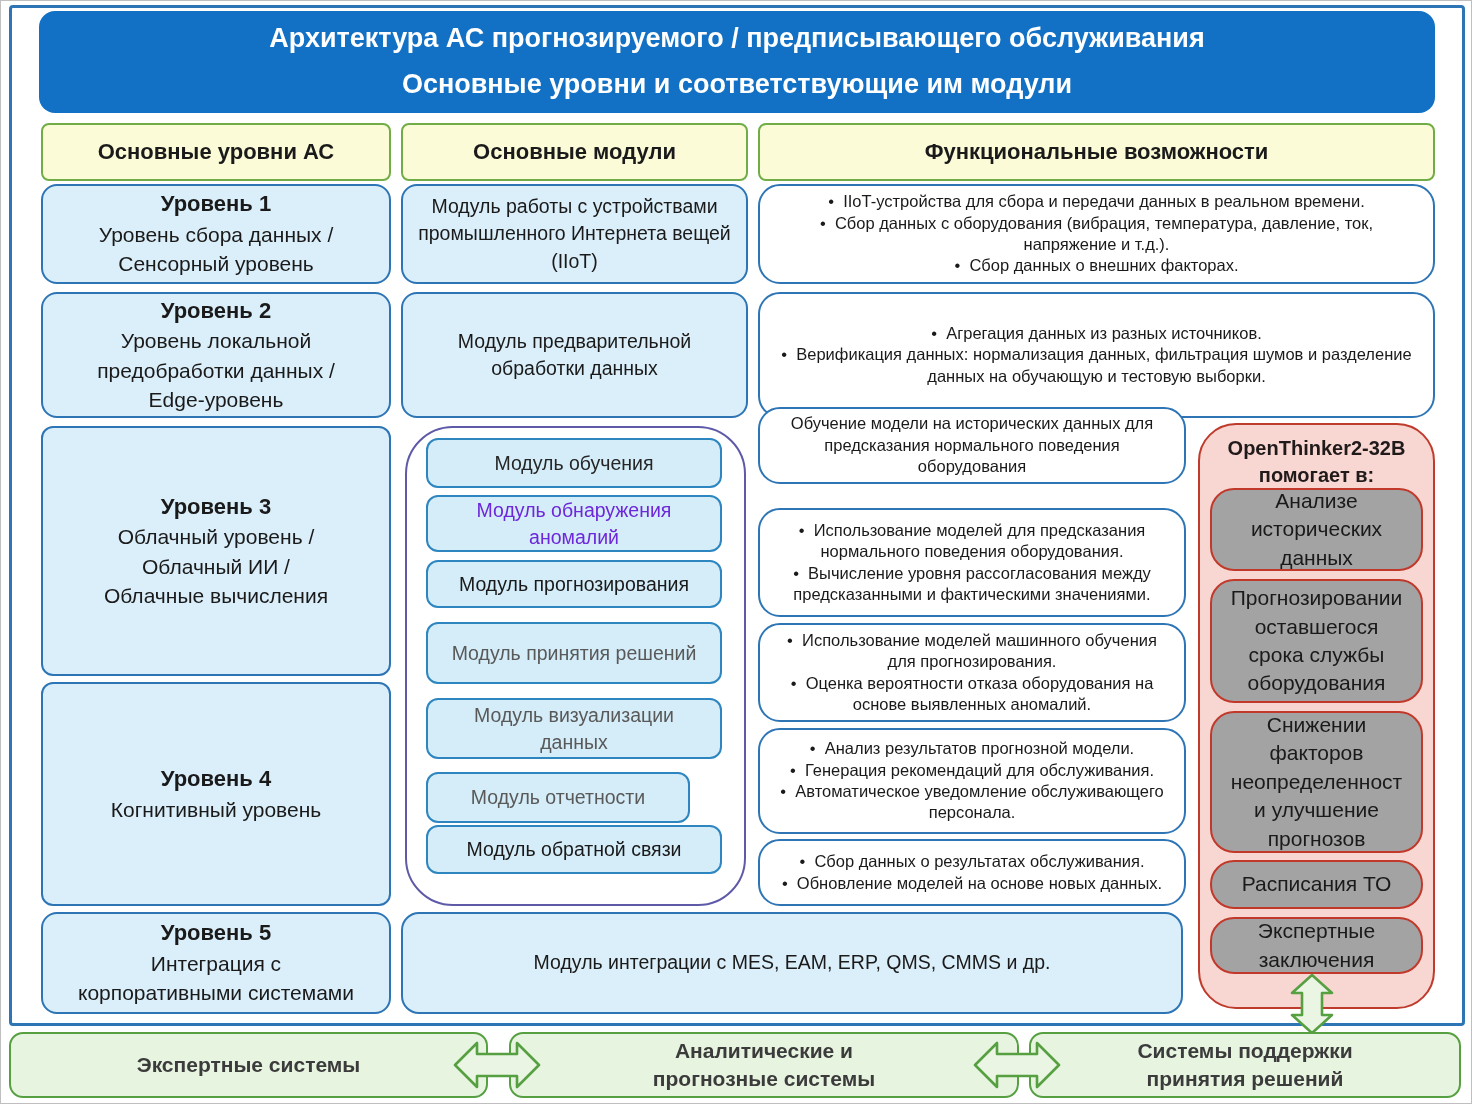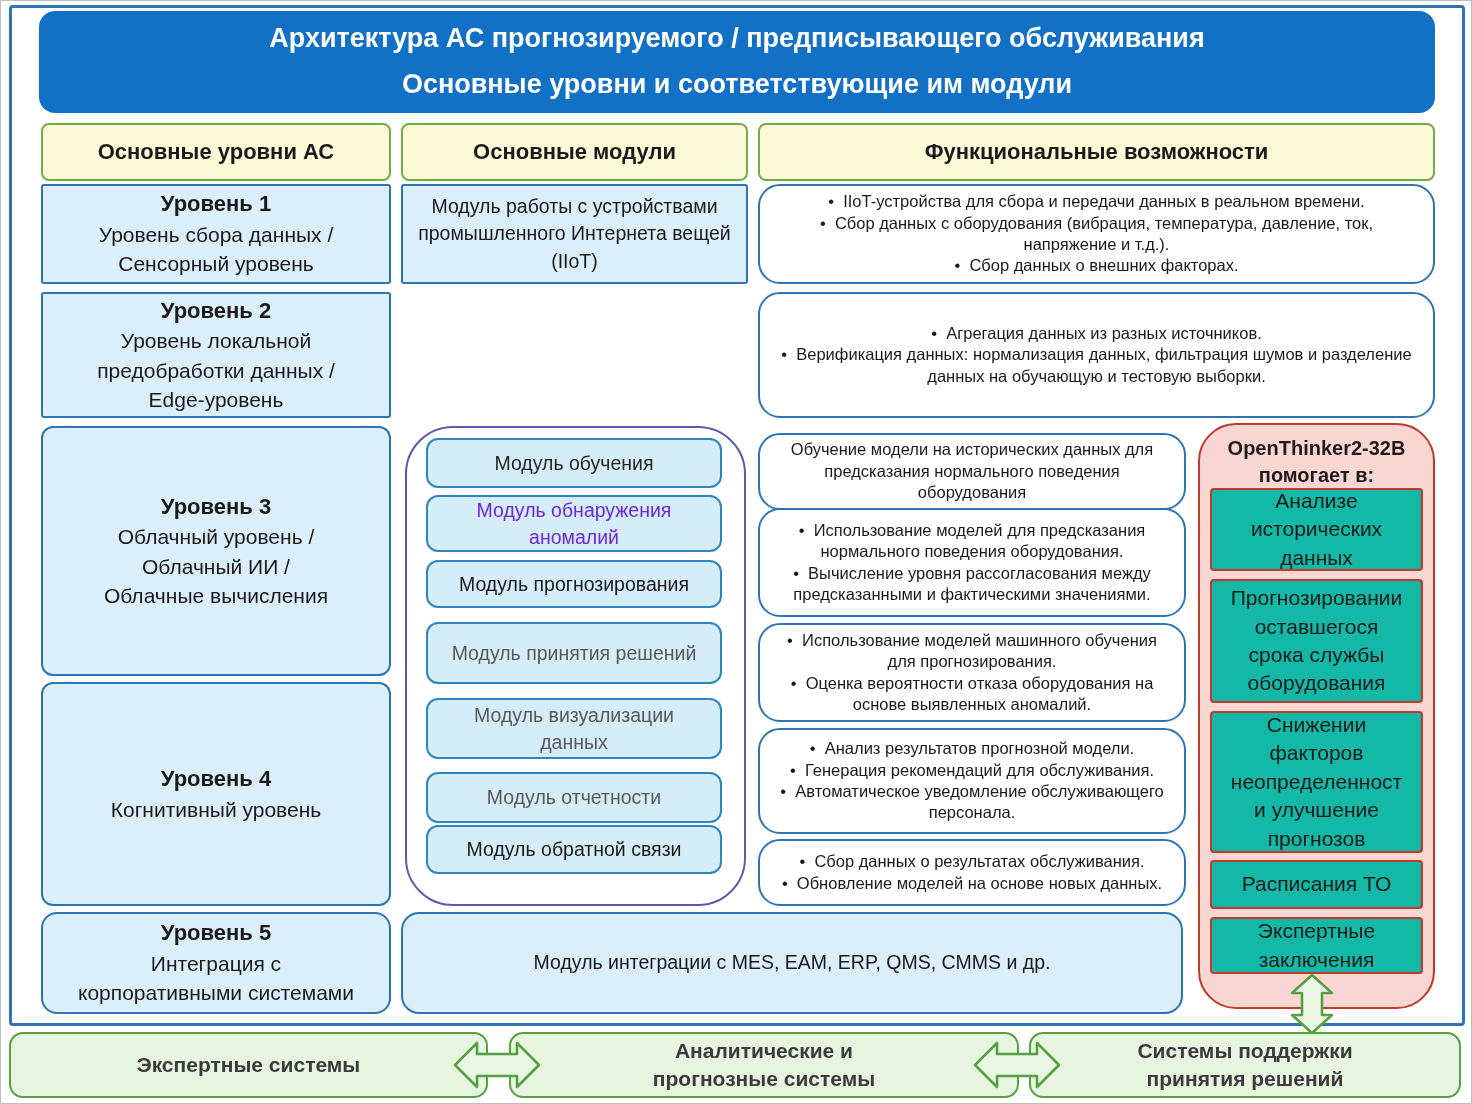--- a/index.html
+++ b/index.html
@@ -8,34 +8,34 @@
     font-family:"Liberation Sans","DejaVu Sans",sans-serif;color:#1a1a1a;
     overflow:hidden;border:1px solid #bfbfbf;box-sizing:border-box;
   }
   .abs{position:absolute;box-sizing:border-box;}
   .flexc{display:flex;flex-direction:column;align-items:center;justify-content:center;text-align:center;}
   .pre{white-space:pre-line;}
 
   .frame{border:3px solid #2E75B6;border-radius:4px;background:#fff;}
   .title-bar{background:#1271C4;border-radius:16px;color:#fff;font-weight:bold;font-size:27px;line-height:1.7;}
   .head-box{background:#FBFBD7;border:2.4px solid #71AD47;border-radius:8px;font-weight:bold;font-size:22px;}
-  .blue-box{background:#DBEFFA;border:2.6px solid #2E75B6;border-radius:3px;}
+  .blue-box{background:#DBEFFA;border:2.6px solid #2E75B6;border-radius:16px;}
   .round-big{border-radius:12px;}
   .lvl-title{font-weight:bold;font-size:22px;line-height:1.4;}
   .lvl-sub{font-size:21px;line-height:1.4;}
   .mod-text{font-size:19.5px;line-height:1.4;}
   .cap-box{background:#fff;border:2.6px solid #2E75B6;border-radius:22px;padding:4px 14px;}
   .cap-text{font-size:16.5px;line-height:1.3;}
   .bullet{text-align:center;}
   .bullet::before{content:"\2022\00a0\00a0";}
   .purple-frame{background:#fff;border:2.6px solid #5E5AA8;border-radius:48px;}
   .inner-mod{background:#D5EDF9;border:2px solid #2E86C1;border-radius:12px;font-size:19.5px;line-height:1.35;}
   .red-panel{background:#F8D7D2;border:2.8px solid #BF3B2C;border-radius:38px;}
   .red-title{font-weight:bold;font-size:20px;line-height:1.35;color:#201a1a;}
-  .red-item{background:#14b8a6;border:2.3px solid #C0392B;border-radius:4px;font-size:21px;line-height:1.35;}
+  .red-item{background:#a3a3a3;border:2.3px solid #C0392B;border-radius:24px;font-size:21px;line-height:1.35;}
   .green-box{background:#E7F4E0;border:2.8px solid #56A042;border-radius:14px;font-weight:bold;font-size:21px;line-height:1.35;color:#3B3B3B;}
   svg{display:block;}
 </style>
 </head>
 <body>
 
 <div class="canvas">
 
   <div class="abs frame" style="left:8px;top:4px;width:1456px;height:1021px;"></div>
 
@@ -79,60 +79,64 @@
     <div class="lvl-title">Уровень 5</div>
     <div class="lvl-sub pre">Интеграция с
 корпоративными системами</div>
   </div>
 
   <div class="abs blue-box flexc mod-text" style="left:400px;top:183px;width:347px;height:100px;">
     <div class="pre">Модуль работы с устройствами
 промышленного Интернета вещей
 (IIoT)</div>
   </div>
+  <div class="abs blue-box flexc mod-text" style="left:400px;top:291px;width:347px;height:126px;">
+    <div class="pre">Модуль предварительной
+обработки данных</div>
+  </div>
 
   <div class="abs purple-frame" style="left:404px;top:425px;width:341px;height:480px;"></div>
   <div class="abs inner-mod flexc" style="left:425px;top:437px;width:296px;height:50px;color:#262626;">
     <div class="pre">Модуль обучения</div>
   </div>
   <div class="abs inner-mod flexc" style="left:425px;top:494px;width:296px;height:57px;color:#6d28d9;">
     <div class="pre">Модуль обнаружения
 аномалий</div>
   </div>
   <div class="abs inner-mod flexc" style="left:425px;top:559px;width:296px;height:48px;color:#1a1a1a;">
     <div class="pre">Модуль прогнозирования</div>
   </div>
   <div class="abs inner-mod flexc" style="left:425px;top:621px;width:296px;height:62px;color:#595959;">
     <div class="pre">Модуль принятия решений</div>
   </div>
   <div class="abs inner-mod flexc" style="left:425px;top:697px;width:296px;height:61px;color:#595959;">
     <div class="pre">Модуль визуализации
 данных</div>
   </div>
-  <div class="abs inner-mod flexc" style="left:425px;top:771px;width:296px;height:51px;color:#595959;">
+  <div class="abs inner-mod flexc" style="left:425px;top:771px;width:264px;height:51px;color:#595959;">
     <div class="pre">Модуль отчетности</div>
   </div>
   <div class="abs inner-mod flexc" style="left:425px;top:824px;width:296px;height:49px;color:#1a1a1a;">
     <div class="pre">Модуль обратной связи</div>
   </div>
 
   <div class="abs blue-box flexc mod-text" style="left:400px;top:911px;width:782px;height:102px;border-radius:18px;">
     <div>Модуль интеграции с MES, EAM, ERP, QMS, CMMS и др.</div>
   </div>
 
   <div class="abs cap-box flexc cap-text" style="left:757px;top:183px;width:677px;height:100px;">
     <div class="bullet">IIoT-устройства для сбора и передачи данных в реальном времени.</div>
     <div class="bullet">Сбор данных с оборудования (вибрация, температура, давление, ток, напряжение и т.д.).</div>
     <div class="bullet">Сбор данных о внешних факторах.</div>
   </div>
   <div class="abs cap-box flexc cap-text" style="left:757px;top:291px;width:677px;height:126px;">
     <div class="bullet">Агрегация данных из разных источников.</div>
     <div class="bullet">Верификация данных: нормализация данных, фильтрация шумов и разделение данных на обучающую и тестовую выборки.</div>
   </div>
-  <div class="abs cap-box flexc cap-text" style="left:757px;top:432px;width:428px;height:77px;">
+  <div class="abs cap-box flexc cap-text" style="left:757px;top:406px;width:428px;height:77px;">
     <div>Обучение модели на исторических данных для предсказания нормального поведения оборудования</div>
   </div>
   <div class="abs cap-box flexc cap-text" style="left:757px;top:507px;width:428px;height:109px;">
     <div class="bullet">Использование моделей для предсказания нормального поведения оборудования.</div>
     <div class="bullet">Вычисление уровня рассогласования между предсказанными и фактическими значениями.</div>
   </div>
   <div class="abs cap-box flexc cap-text" style="left:757px;top:622px;width:428px;height:99px;">
     <div class="bullet">Использование моделей машинного обучения для прогнозирования.</div>
     <div class="bullet">Оценка вероятности отказа оборудования на основе выявленных аномалий.</div>
   </div>

